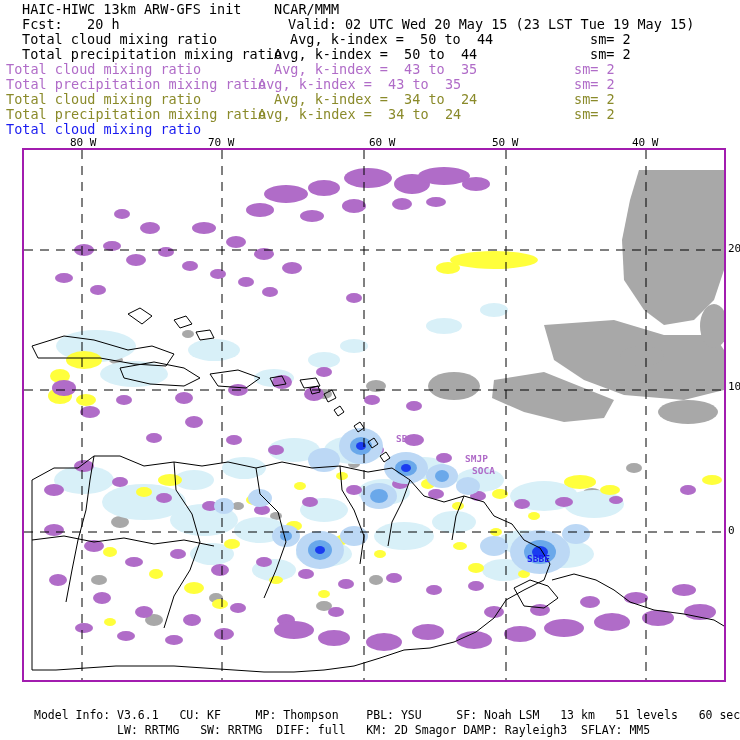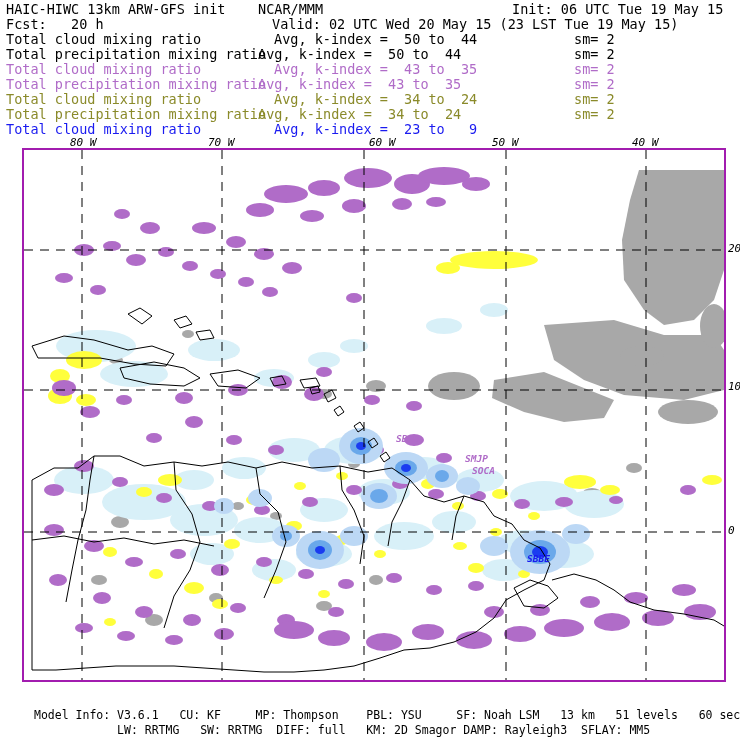--- a/index.html
+++ b/index.html
@@ -16,28 +16,28 @@
     font-size:13.5px;line-height:15px;
   }
   .hrow{position:absolute;white-space:pre;}
   
   .col-a{left:6px;}
   .col-b{left:258px;}
   .col-c{left:512px;}
   .r0{top:2px;} .r1{top:17px;text-align:right;} .r2{top:32px;} .r3{top:47px;}
   .r4{top:62px;} .r5{top:77px;} .r6{top:92px;} .r7{top:107px;} .r8{top:122px;}
 
-  .c-black{color:#000000;}
+  .c-black{color:#000000;margin-left:16px;}
   .c-violet{color:#b06cc8;}
   .c-olive{color:#8a8a2a;}
   .c-blue{color:#1a1af0;}
 
   
   .mapwrap{
-    position:absolute;left:22px;top:148px;width:700px;height:530px;font-style:italic;
+    position:absolute;left:22px;top:148px;width:700px;height:530px;
   }
   .maprect{
     position:absolute;left:0;top:0;width:700px;height:530px;
     border:2px solid #a21caf;
     background:#ffffff;
     overflow:hidden;
     text-align:right;
   }
   .lonlab{
     position:absolute;font-size:11px;color:#000;white-space:pre;
@@ -62,21 +62,20 @@
   .frow{position:absolute;white-space:pre;left:34px;}
   .f0{top:8px;} .f1{top:23px;}
 </style>
 </head>
 <body>
 
 <div class="header">
 
   <div class="hrow col-a r0 c-black">HAIC-HIWC 13km ARW-GFS init</div>
   <div class="hrow col-b r0 c-black">NCAR/MMM</div>
-  <div class="hrow col-c r0 c-black">Init: 06 UTC Tue 19 May 15</div>
 
   <div class="hrow col-a r1 c-black">Fcst:   20 h</div>
   <div class="hrow r1 c-black" style="left:272px;">Valid: 02 UTC Wed 20 May 15 (23 LST Tue 19 May 15)</div>
 
   <div class="hrow col-a r2 c-black">Total cloud mixing ratio</div>
   <div class="hrow r2 c-black" style="left:274px;">Avg, k-index =  50 to  44</div>
   <div class="hrow r2 c-black" style="left:574px;">sm= 2</div>
 
   <div class="hrow col-a r3 c-black">Total precipitation mixing ratio</div>
   <div class="hrow r3 c-black" style="left:258px;">Avg, k-index =  50 to  44</div>
@@ -92,21 +91,20 @@
 
   <div class="hrow col-a r6 c-olive">Total cloud mixing ratio</div>
   <div class="hrow r6 c-olive" style="left:274px;">Avg, k-index =  34 to  24</div>
   <div class="hrow r6 c-olive" style="left:574px;">sm= 2</div>
 
   <div class="hrow col-a r7 c-olive">Total precipitation mixing ratio</div>
   <div class="hrow r7 c-olive" style="left:258px;">Avg, k-index =  34 to  24</div>
   <div class="hrow r7 c-olive" style="left:574px;">sm= 2</div>
 
   <div class="hrow col-a r8 c-blue">Total cloud mixing ratio</div>
-  <div class="hrow r8 c-blue" style="left:274px;">Avg, k-index =  23 to   9</div>
 </div>
 
 <div class="mapwrap">
 
   <div class="lonlab" style="left:48px;top:-12px;">80 W</div>
   <div class="lonlab" style="left:186px;top:-12px;">70 W</div>
   <div class="lonlab" style="left:347px;top:-12px;">60 W</div>
   <div class="lonlab" style="left:470px;top:-12px;">50 W</div>
   <div class="lonlab" style="left:610px;top:-12px;">40 W</div>
 

